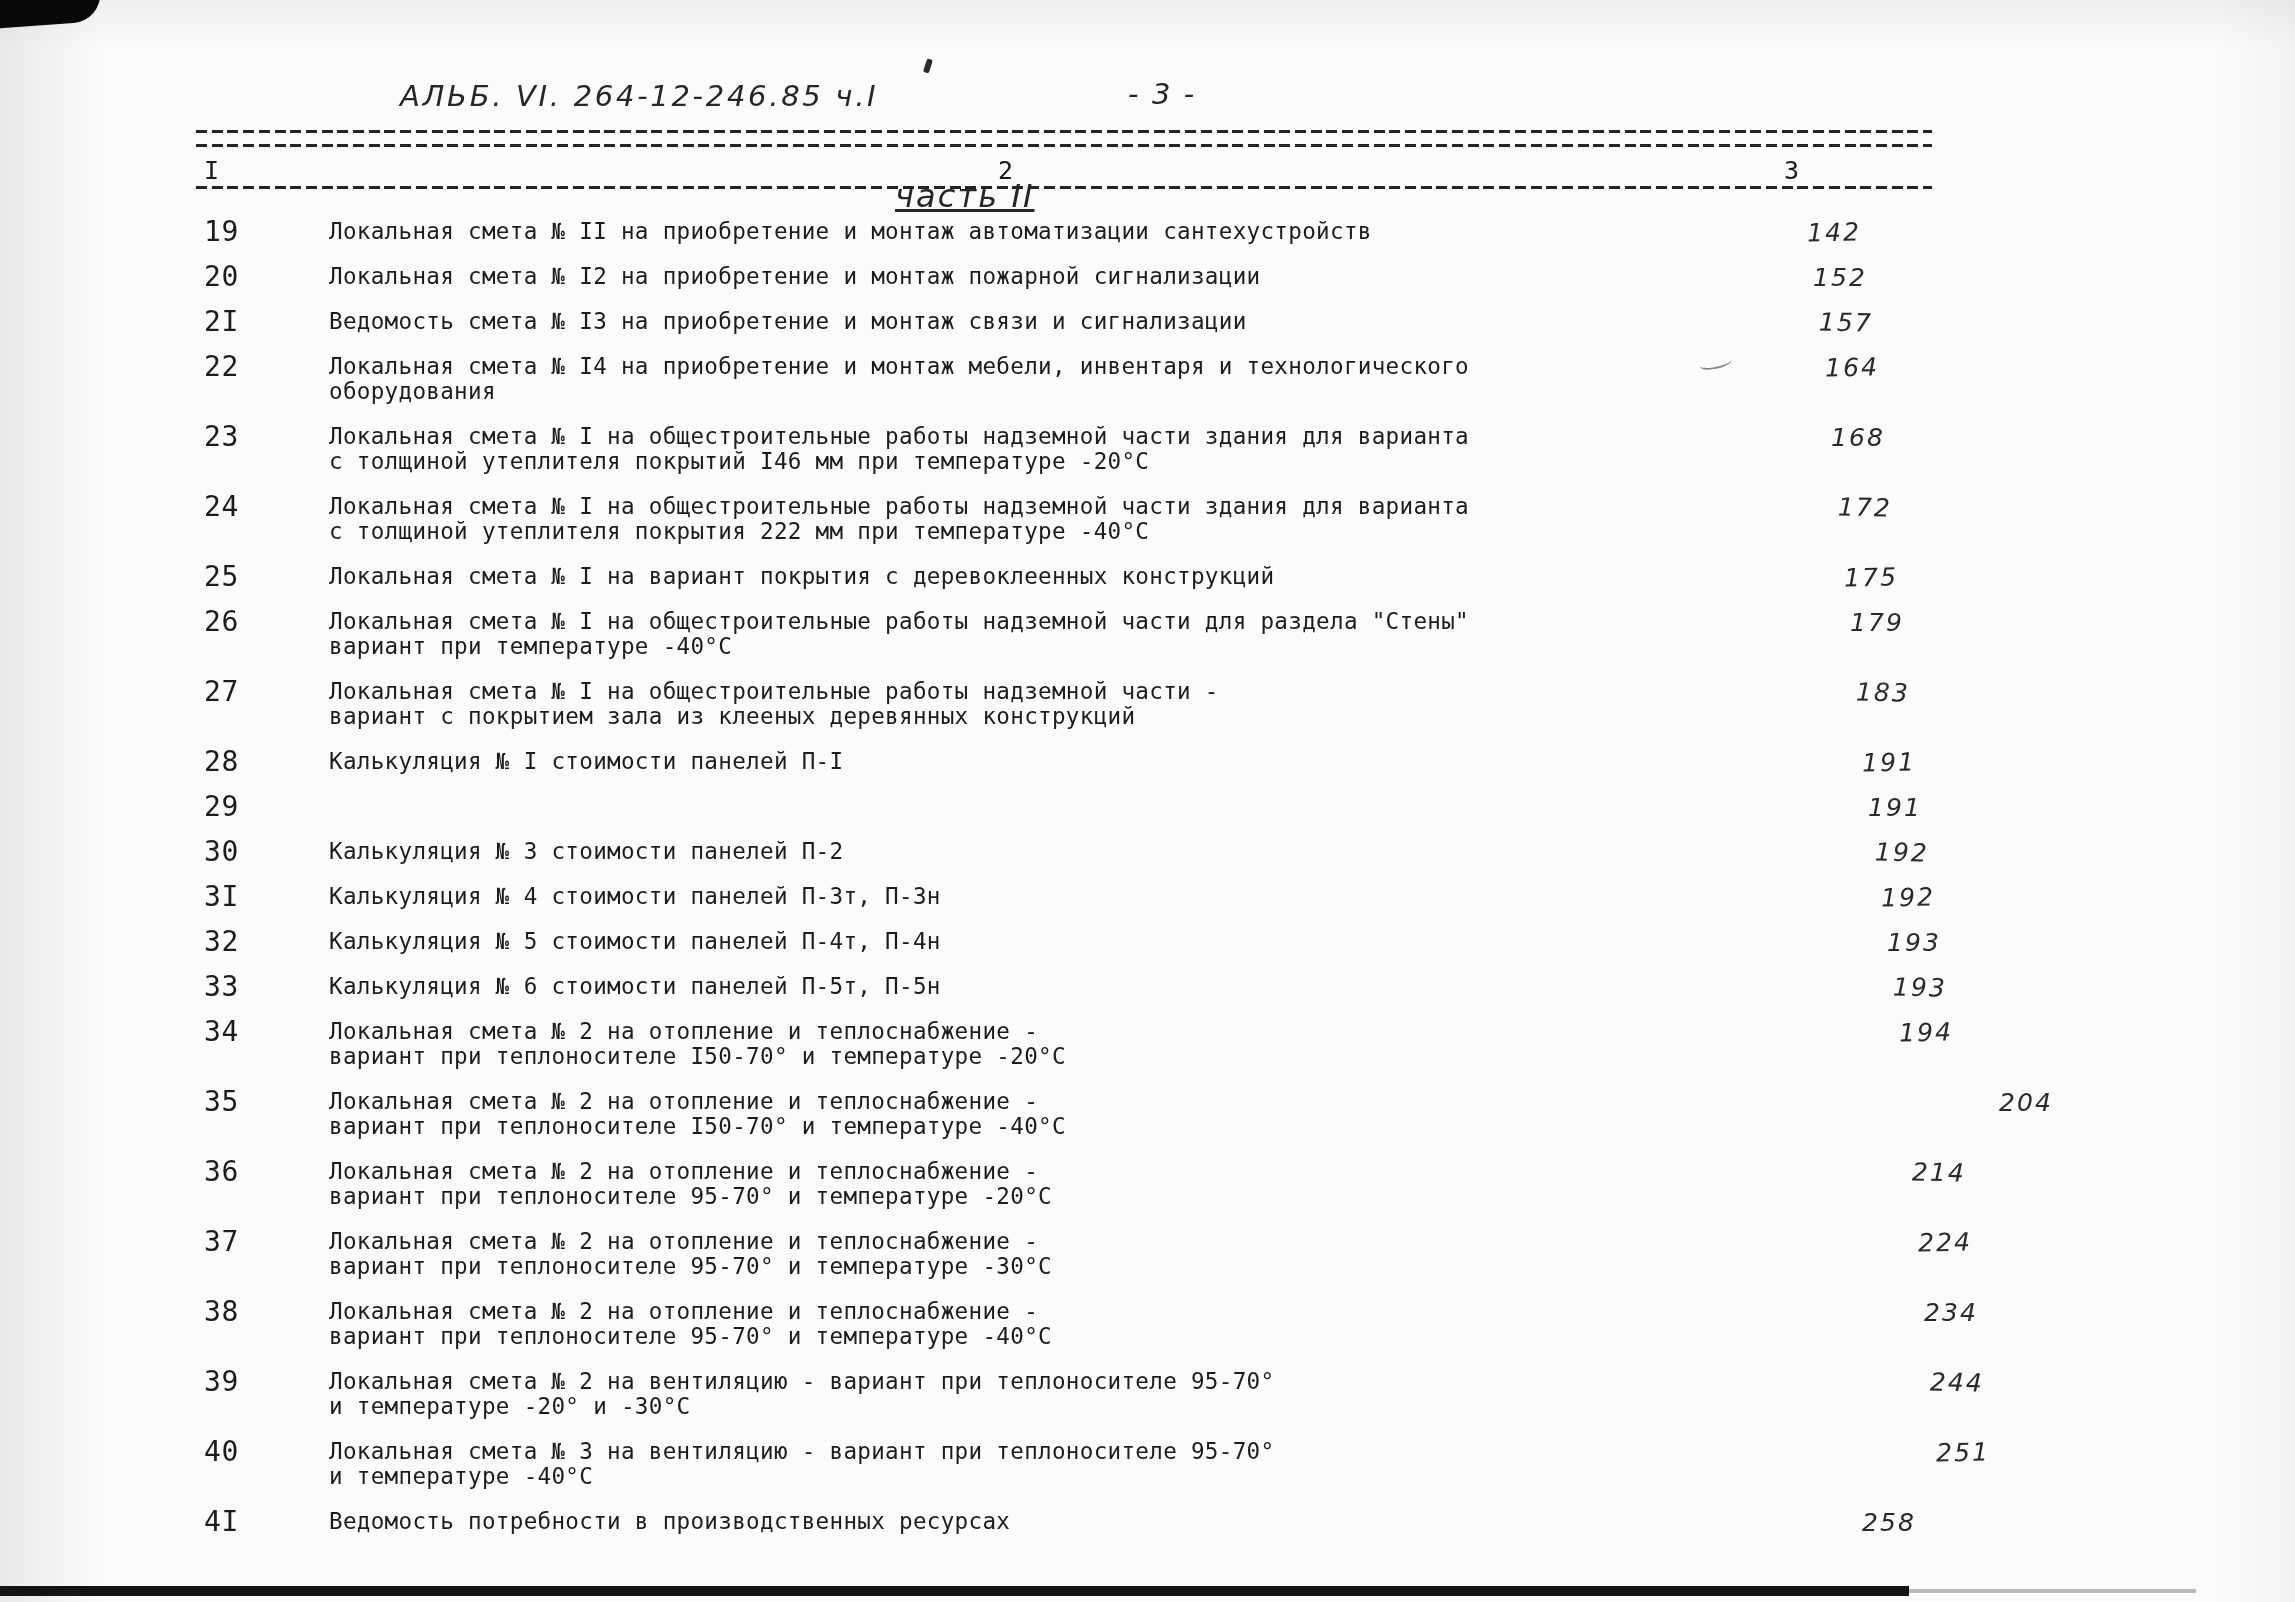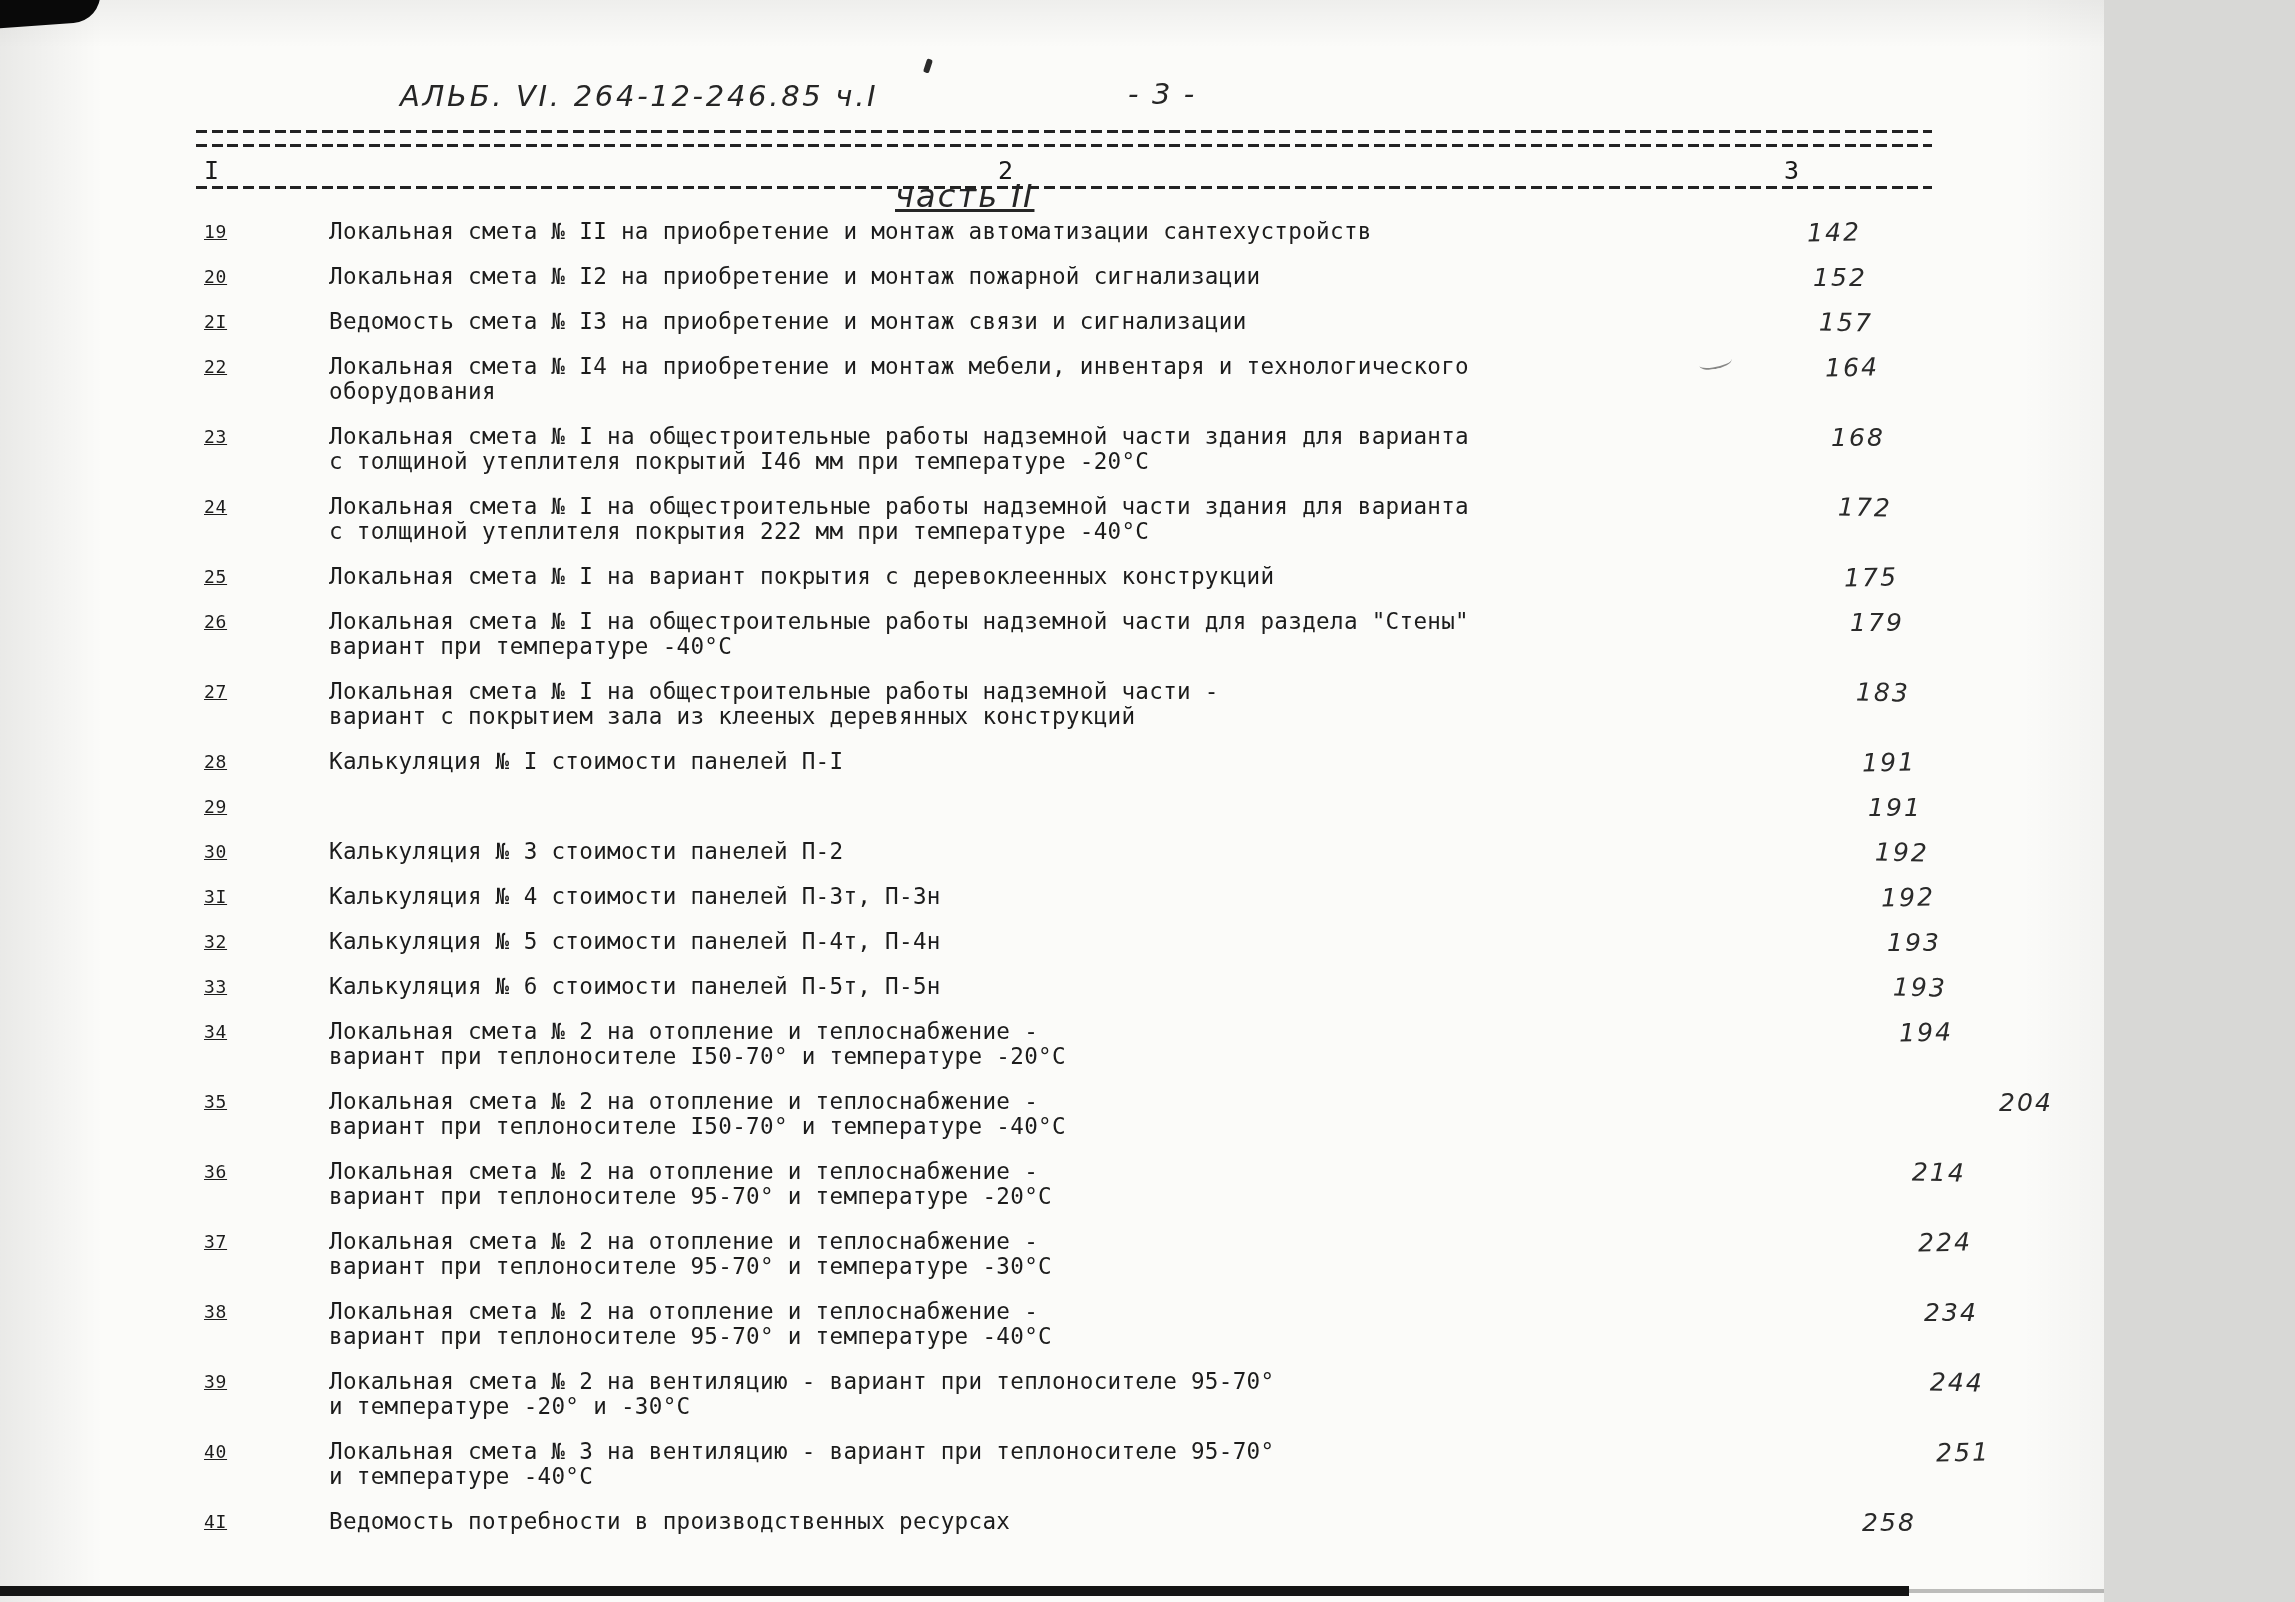--- a/index.html
+++ b/index.html
@@ -1,18 +1,18 @@
 <!DOCTYPE html>
 <html style="font-size:11px"><head>
 <meta charset="utf-8">
 <style>
   html,body { margin:0; padding:0; background:#d8d8d6; }
   .page {
     position:relative;
-    width:2104px; height:1603px;
+    width:2295px; height:1603px;
     background:#fbfbf9;
     overflow:hidden;
     font-family:"DejaVu Sans Mono", monospace;
     color:#1d1d1d;
   }
   
   .page::before {
     content:"";
     position:absolute; inset:0; pointer-events:none;
     background:
@@ -57,21 +57,21 @@
     position:absolute; left:0; top:219px; width:2295px;
   }
   .row {
     position:relative;
     margin-bottom:20px;
     min-height:25px;
   }
   .cell { color:#1c1c1c; }
   .num {
     position:absolute; left:204px; top:0;
-    font-size:18px; line-height:25px; letter-spacing:0.7px;text-decoration:underline;
+    font-size:28px; line-height:25px; letter-spacing:0.7px;
   }
   .text {
     margin-left:329px;
     font-size:22.6px; line-height:25px; letter-spacing:0.3px;
     max-width:1574px;
   }
   .text > div { white-space:nowrap; }
   .pagenum {
     position:absolute; top:-1.4px;
     font-family:"DejaVu Sans", sans-serif;

